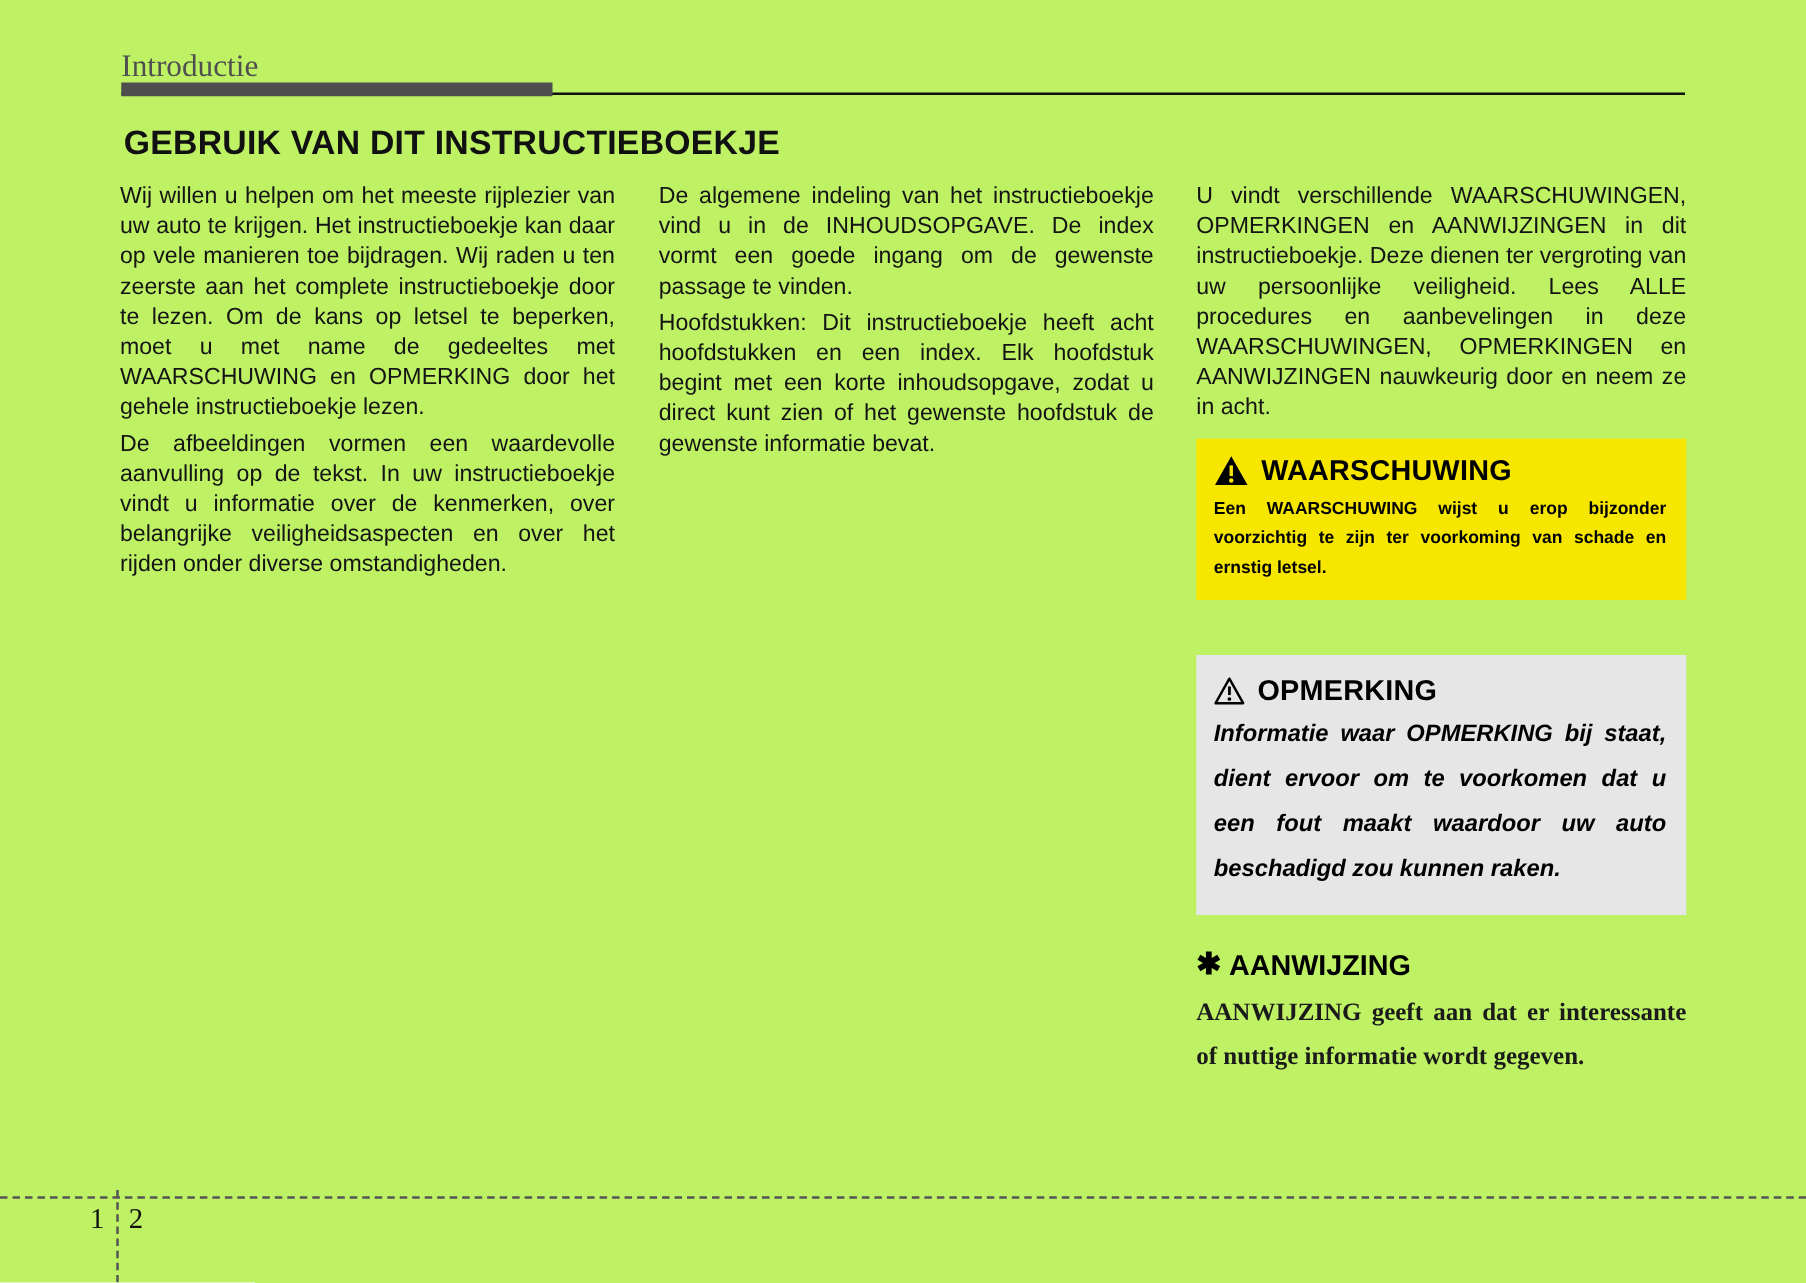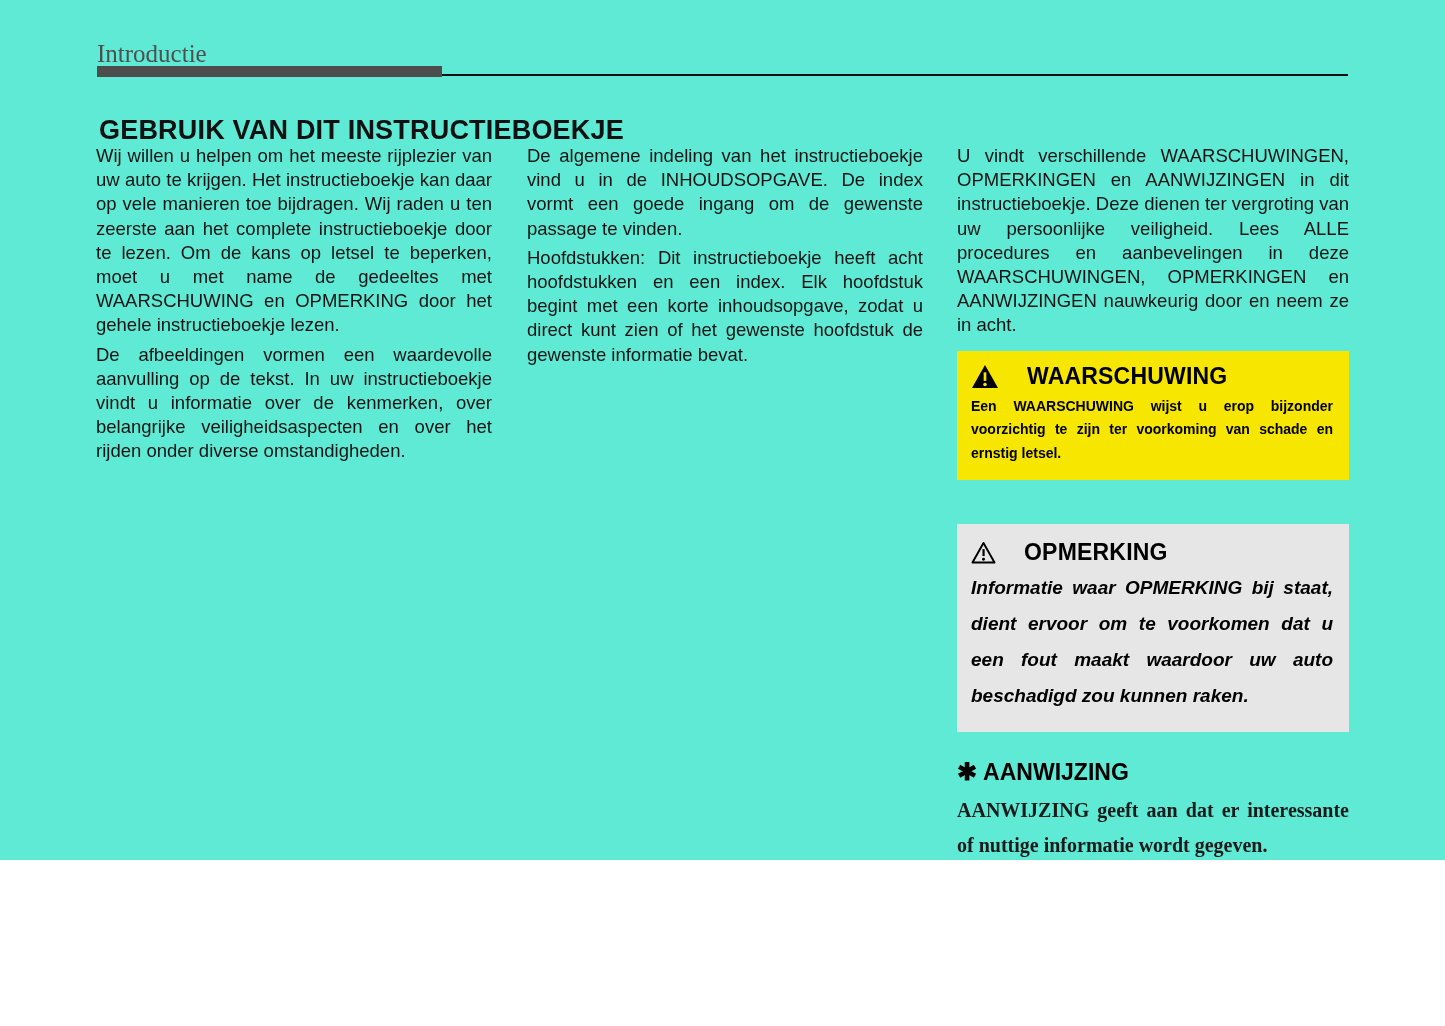--- a/index.html
+++ b/index.html
@@ -2,22 +2,22 @@
 <html><head>
 <meta charset="utf-8">
 <style>
   * { margin: 0; padding: 0; box-sizing: border-box; }
   html, body { background: #ffffff; }
   body { font-family: "Liberation Sans", sans-serif; }
 
   .page {
     position: relative;
     width: 1445px;
-    height: 860px;
-    background: #5eead4;
+    height: 1026px;
+    background: #bef264;
     overflow: hidden;
   }
 
   
   .header-title {
     position: absolute;
     left: 97px;
     top: 40px;
     font-family: "Liberation Serif", serif;
     font-size: 25px;
@@ -36,21 +36,21 @@
     top: 66px;
     width: 345px;
     height: 11px;
     background: #4d4d4d;
   }
 
   
   .main-heading {
     position: absolute;
     left: 99px;
-    top: 115px;
+    top: 99px;
     font-size: 27px;
     font-weight: bold;
     color: #111;
     letter-spacing: 0.2px;
   }
 
   
   .col {
     position: absolute;
     top: 144px;
@@ -68,21 +68,21 @@
   
   .warning-box {
     margin-top: 13px;
     background: #F7E600;
     padding: 13px 16px 15px 14px;
     text-align: left;
   }
   .box-title-row {
     display: flex;
     align-items: center;
-    gap: 28px;
+    gap: 10px;
     margin-bottom: 6px;
   }
   .box-title {
     font-size: 23px;
     font-weight: bold;
     color: #000;
     letter-spacing: 0.2px;
   }
   .warning-body {
     font-size: 14px;

